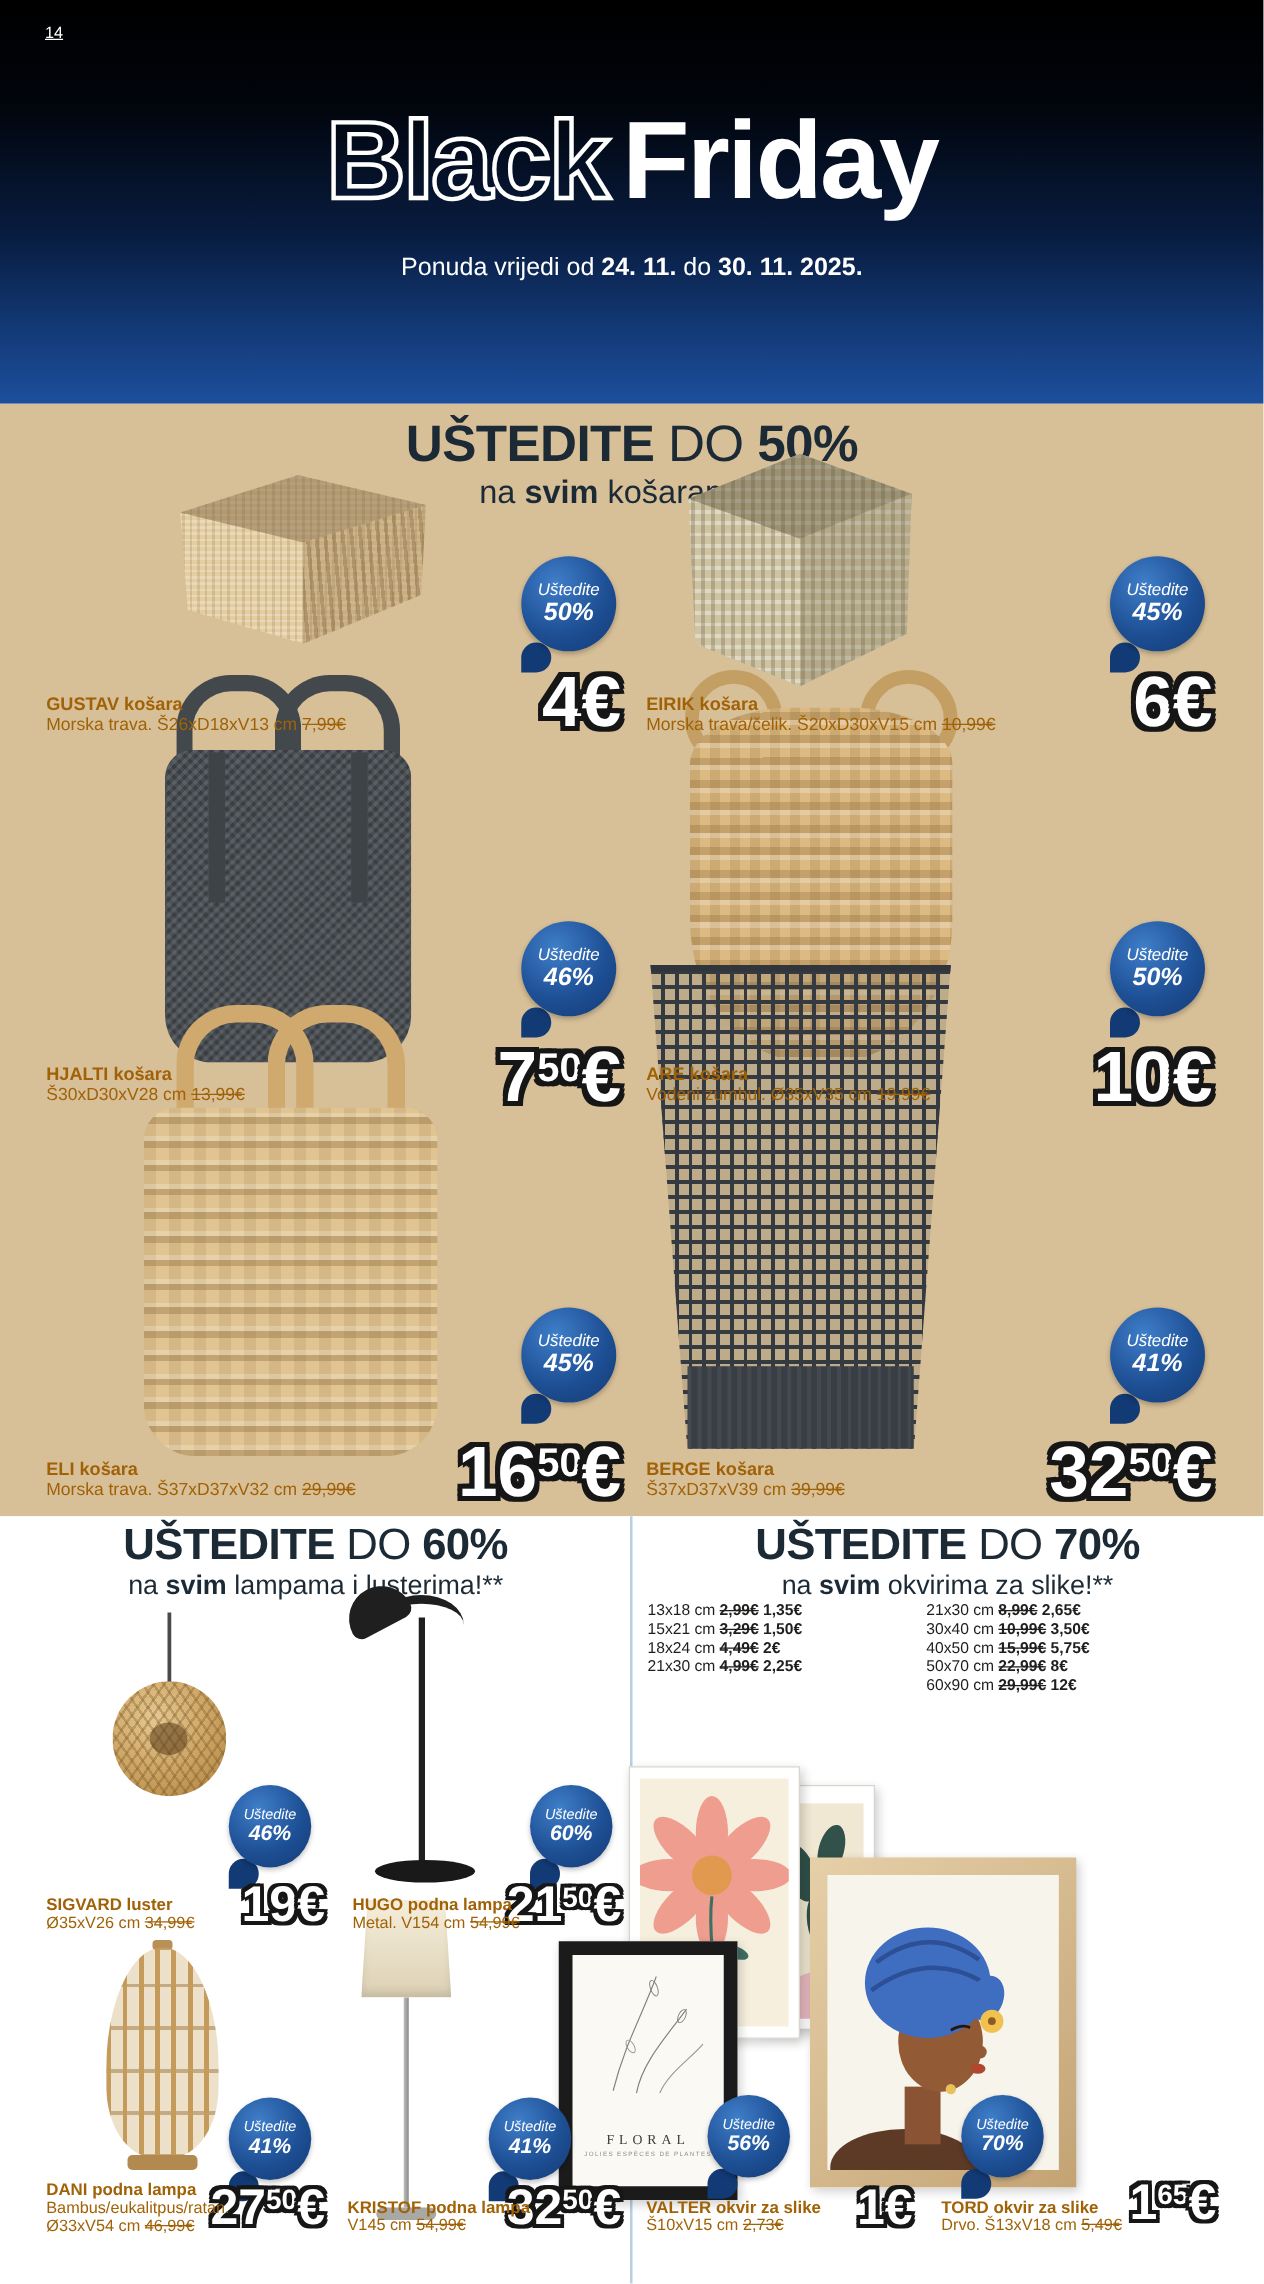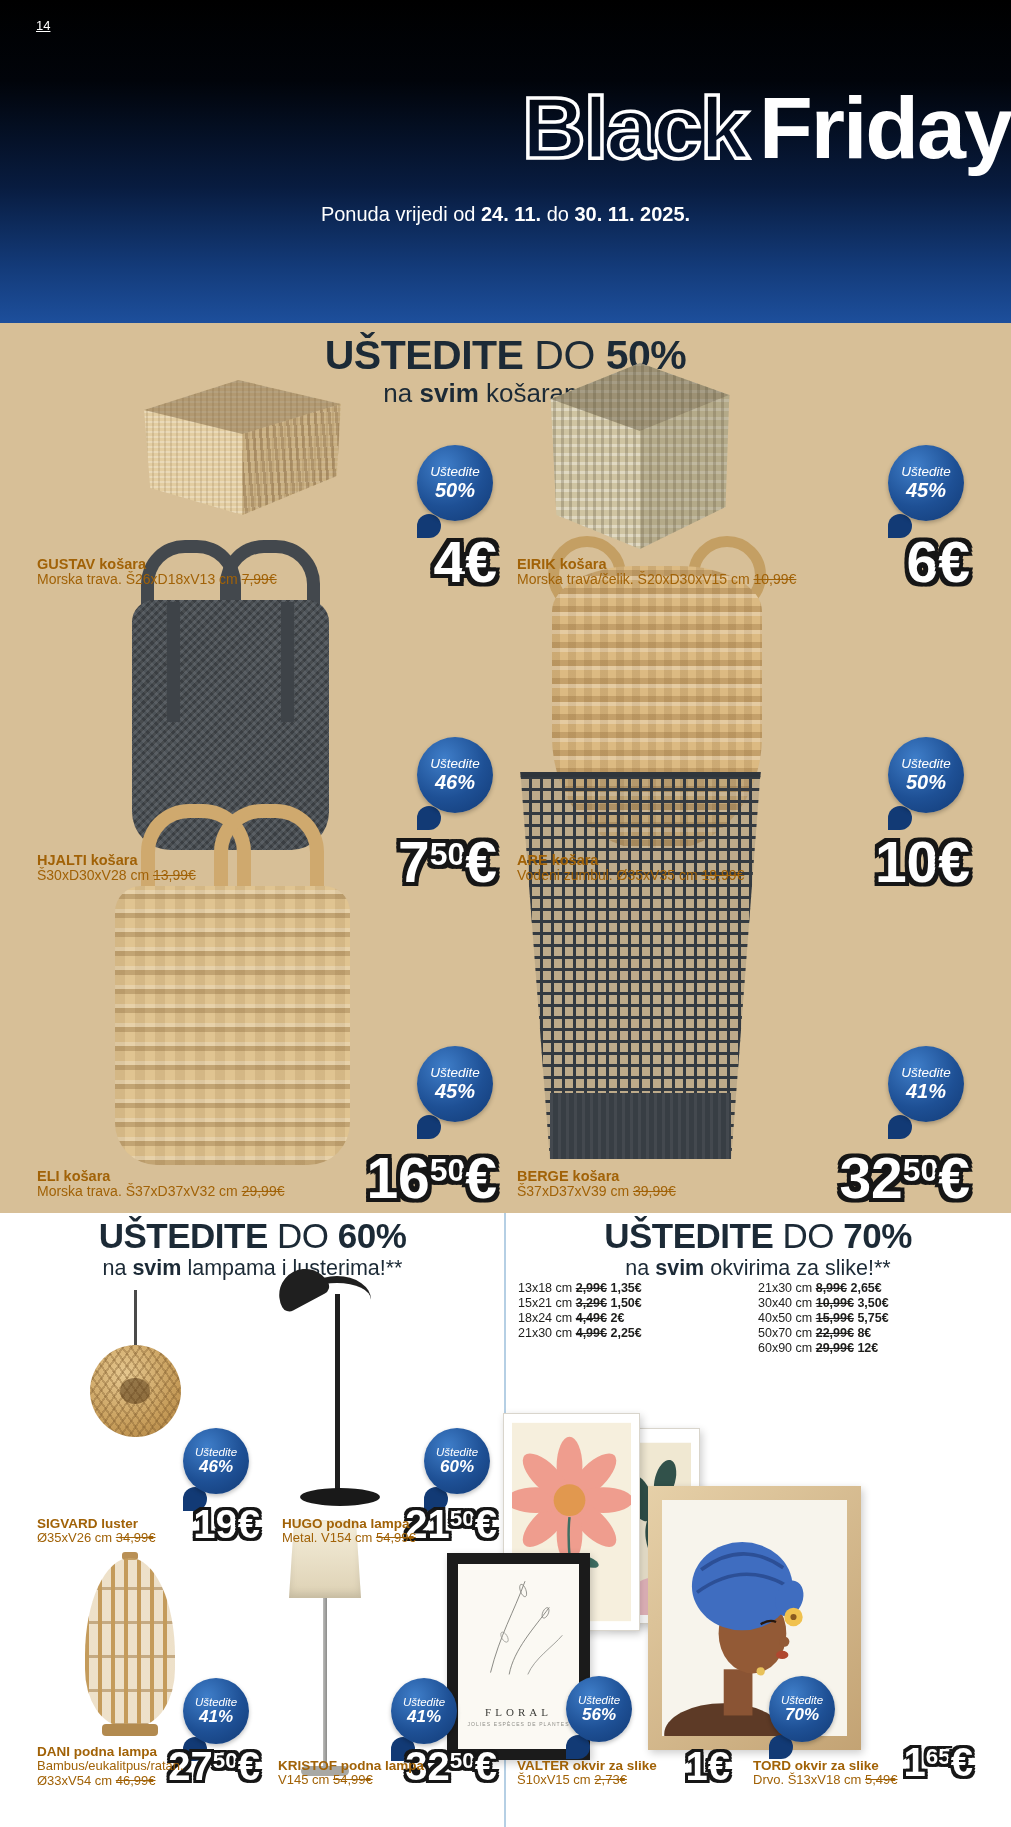--- a/index.html
+++ b/index.html
@@ -3,21 +3,21 @@
 <meta charset="utf-8">
 <style>
   html,body{margin:0;padding:0;background:#fff;}
   #page{position:relative;width:1011px;height:1827px;margin:0 auto;overflow:hidden;
         font-family:"Liberation Sans","DejaVu Sans",sans-serif;background:#fff;}
 
   
   #header{position:absolute;left:0;top:0;width:1011px;height:323px;
     background:linear-gradient(180deg,#000 0%,#01040a 25%,#081c40 58%,#133a78 82%,#1d4f9c 100%);}
   .pagenum{position:absolute;left:36px;top:18px;color:#fff;font-size:13px;text-decoration:underline;}
-  .bf-title{position:absolute;left:0;top:84px;width:1011px;text-align:right;
+  .bf-title{position:absolute;left:0;top:84px;width:1011px;text-align:center;
     font-size:88px;font-weight:bold;color:#fff;letter-spacing:-2px;line-height:1;}
   .bf-outline{color:transparent;-webkit-text-stroke:3.5px #fff;}
   .bf-solid{margin-left:12px;}
   .validity{position:absolute;left:0;top:203px;width:1011px;text-align:center;color:#fff;font-size:20px;}
   .v-bold{font-weight:bold;}
 
   
   #tan{position:absolute;left:0;top:323px;width:1011px;height:890px;background:#d7bf97;}
 
   .heading{position:absolute;text-align:center;color:#1c2a36;letter-spacing:-0.5px;white-space:nowrap;}
@@ -317,21 +317,21 @@
     <span class="hb">svim</span>
     <span>okvirima za slike!**</span>
   </div>
 
   <div class="fp-col" style="left:518px;top:1281px">
     <div class="fp-row"><span class="fp-size">13x18 cm</span> <span class="fp-old">2,99€</span> <span class="fp-new">1,35€</span></div>
     <div class="fp-row"><span class="fp-size">15x21 cm</span> <span class="fp-old">3,29€</span> <span class="fp-new">1,50€</span></div>
     <div class="fp-row"><span class="fp-size">18x24 cm</span> <span class="fp-old">4,49€</span> <span class="fp-new">2€</span></div>
     <div class="fp-row"><span class="fp-size">21x30 cm</span> <span class="fp-old">4,99€</span> <span class="fp-new">2,25€</span></div>
   </div>
-  <div class="fp-col" style="left:758px;top:1281px">
+  <div class="fp-col" style="left:741px;top:1281px">
     <div class="fp-row"><span class="fp-size">21x30 cm</span> <span class="fp-old">8,99€</span> <span class="fp-new">2,65€</span></div>
     <div class="fp-row"><span class="fp-size">30x40 cm</span> <span class="fp-old">10,99€</span> <span class="fp-new">3,50€</span></div>
     <div class="fp-row"><span class="fp-size">40x50 cm</span> <span class="fp-old">15,99€</span> <span class="fp-new">5,75€</span></div>
     <div class="fp-row"><span class="fp-size">50x70 cm</span> <span class="fp-old">22,99€</span> <span class="fp-new">8€</span></div>
     <div class="fp-row"><span class="fp-size">60x90 cm</span> <span class="fp-old">29,99€</span> <span class="fp-new">12€</span></div>
   </div>
 
   <div class="img" style="left:88px;top:1290px;width:95px;height:180px">
     <div class="sig-cord"></div>
       <div class="sig-ball"></div>

